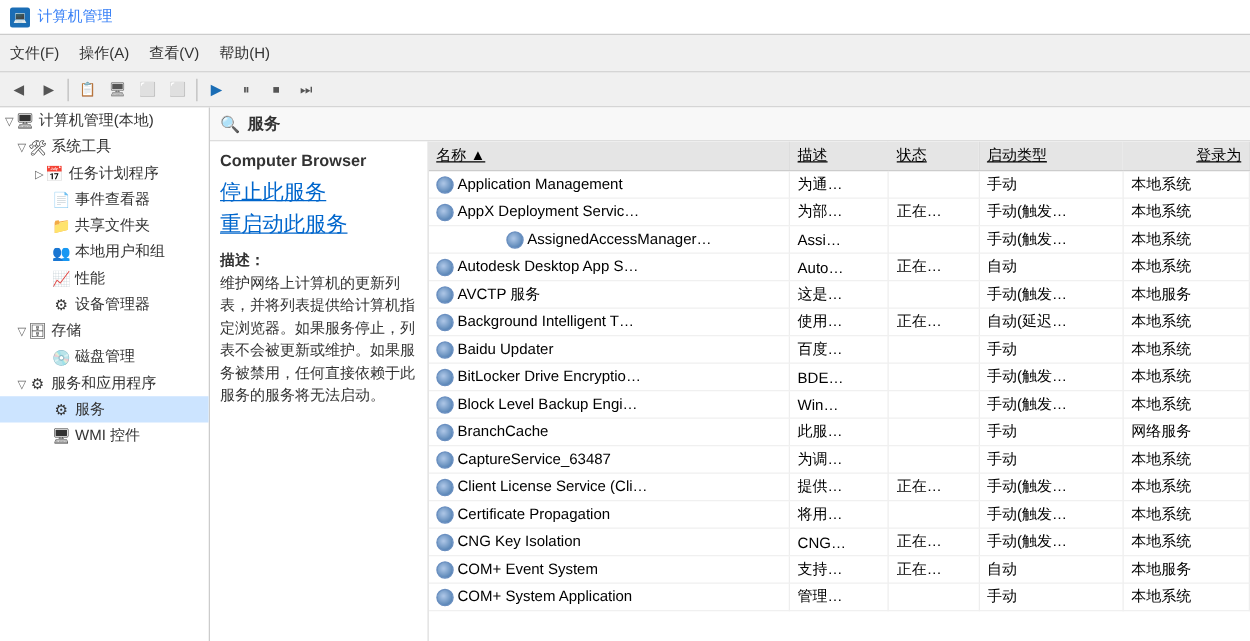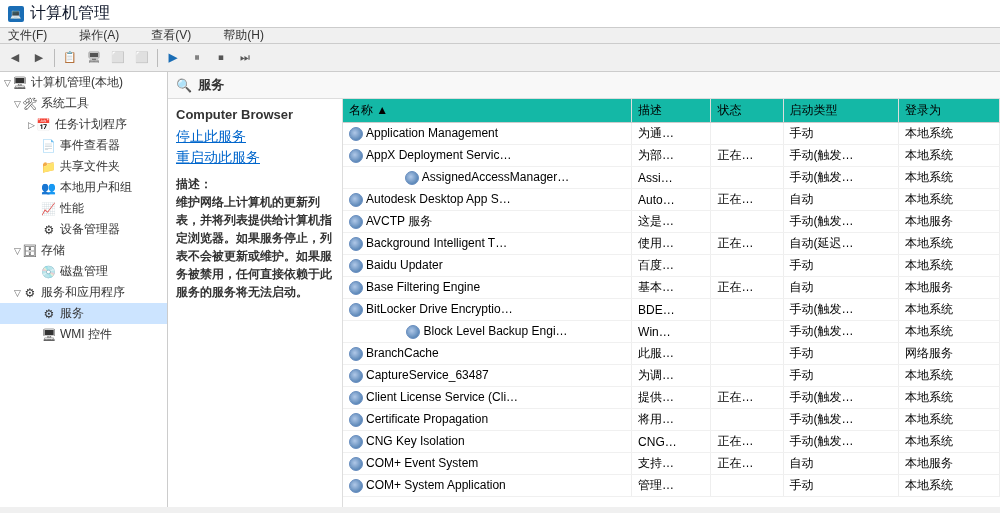--- a/index.html
+++ b/index.html
@@ -20,27 +20,27 @@
       gap: 6px;
       height: 28px;
     }
     .title-bar-icon {
       width: 16px; height: 16px;
       background: #1a6db5;
       border-radius: 2px;
       display: flex; align-items: center; justify-content: center;
       color: white; font-size: 9px;
     }
-    .title-bar-text { font-size: 16px; color: #0f172a; font-family: Liberation Serif, serif; }
+    .title-bar-text { font-size: 12px; color: #3b82f6; font-family: Liberation Serif, serif; }
     .menu-bar {
       background: #f0f0f0;
       border-bottom: 1px solid #ccc;
       display: flex;
-      gap: 16px;
-      height: 16px;
+      gap: 0;
+      height: 30px;
       align-items: center;
     }
     .menu-item {
       padding: 2px 8px;
       cursor: pointer;
       font-size: 12px;
       color: #333;
       height: 100%;
       display: flex; align-items: center;
     }
@@ -139,67 +139,67 @@
       font-size: 13px;
       margin-bottom: 6px;
       color: #333;
     }
     .left-info-link {
       color: #0066cc;
       cursor: pointer;
       text-decoration: underline;
       display: block;
       margin-bottom: 3px;
-      font-size: 14px;
+      font-size: 17px;
     }
     .left-info-desc {
       font-size: 12px;
       color: #333;
       margin-top: 8px;
       line-height: 1.5;
-      font-weight: bold;
     }
     .table-area {
       flex: 1;
       overflow-y: auto;
       overflow-x: hidden;
     }
     table {
       width: 100%;
       border-collapse: collapse;
       font-size: 12px;
     }
     thead th {
-      background: #14b8a6;
+      background: #e5e5e5;
       border-bottom: 1px solid #ccc;
       border-right: 1px solid #ddd;
       padding: 3px 6px;
       text-align: left;
       font-weight: normal;
       position: sticky;
       top: 0;
       cursor: pointer;
       white-space: nowrap;
+      text-decoration: underline;
     }
     tbody tr { cursor: default; }
     td {
       padding: 2px 6px;
       border-right: 1px solid #eee;
       border-bottom: 1px solid #f0f0f0;
       white-space: nowrap;
       overflow: hidden;
       text-overflow: ellipsis;
       max-width: 0;
     }
     td:first-child { max-width: none; }
     .col-name { width: 200px; }
     .col-desc { width: 55px; }
     .col-status { width: 50px; }
     .col-startup { width: 80px; }
-    .col-login { width: 70px; }
+    .col-login { width: 70px; text-align: right; }
   </style>
 </head>
 <body>
 
 <div class="title-bar">
   <div class="title-bar-icon">💻</div>
   <span class="title-bar-text">计算机管理</span>
 </div>
 
 <div class="menu-bar">
@@ -372,35 +372,28 @@
                 <td>本地系统</td>
               </tr>
               <tr>
                 <td style="max-width: 200px;"><span style="display:inline-block;width:14px;height:14px;vertical-align:middle;margin-right:3px;background:radial-gradient(circle at 40% 40%, #b0c8e8, #3a6ea5);border-radius:50%;border:1px solid #6a8fc0;"></span>Baidu Updater</td>
                 <td style="max-width: 55px; overflow: hidden; text-overflow: ellipsis;">百度…</td>
                 <td></td>
                 <td>手动</td>
                 <td>本地系统</td>
               </tr>
               <tr>
-                <td style="max-width: 200px;"><span style="display:inline-block;width:14px;height:14px;vertical-align:middle;margin-right:3px;background:radial-gradient(circle at 40% 40%, #b0c8e8, #3a6ea5);border-radius:50%;border:1px solid #6a8fc0;"></span>Base Filtering Engine</td>
-                <td style="max-width: 55px; overflow: hidden; text-overflow: ellipsis;">基本…</td>
-                <td>正在…</td>
-                <td>自动</td>
-                <td>本地服务</td>
-              </tr>
-              <tr>
                 <td style="max-width: 200px;"><span style="display:inline-block;width:14px;height:14px;vertical-align:middle;margin-right:3px;background:radial-gradient(circle at 40% 40%, #b0c8e8, #3a6ea5);border-radius:50%;border:1px solid #6a8fc0;"></span>BitLocker Drive Encryptio…</td>
                 <td style="max-width: 55px; overflow: hidden; text-overflow: ellipsis;">BDE…</td>
                 <td></td>
                 <td>手动(触发…</td>
                 <td>本地系统</td>
               </tr>
               <tr>
-                <td style="max-width: 200px; text-align: center;"><span style="display:inline-block;width:14px;height:14px;vertical-align:middle;margin-right:3px;background:radial-gradient(circle at 40% 40%, #b0c8e8, #3a6ea5);border-radius:50%;border:1px solid #6a8fc0;"></span>Block Level Backup Engi…</td>
+                <td style="max-width: 200px;"><span style="display:inline-block;width:14px;height:14px;vertical-align:middle;margin-right:3px;background:radial-gradient(circle at 40% 40%, #b0c8e8, #3a6ea5);border-radius:50%;border:1px solid #6a8fc0;"></span>Block Level Backup Engi…</td>
                 <td style="max-width: 55px; overflow: hidden; text-overflow: ellipsis;">Win…</td>
                 <td></td>
                 <td>手动(触发…</td>
                 <td>本地系统</td>
               </tr>
               <tr>
                 <td style="max-width: 200px;"><span style="display:inline-block;width:14px;height:14px;vertical-align:middle;margin-right:3px;background:radial-gradient(circle at 40% 40%, #b0c8e8, #3a6ea5);border-radius:50%;border:1px solid #6a8fc0;"></span>BranchCache</td>
                 <td style="max-width: 55px; overflow: hidden; text-overflow: ellipsis;">此服…</td>
                 <td></td>
                 <td>手动</td>

